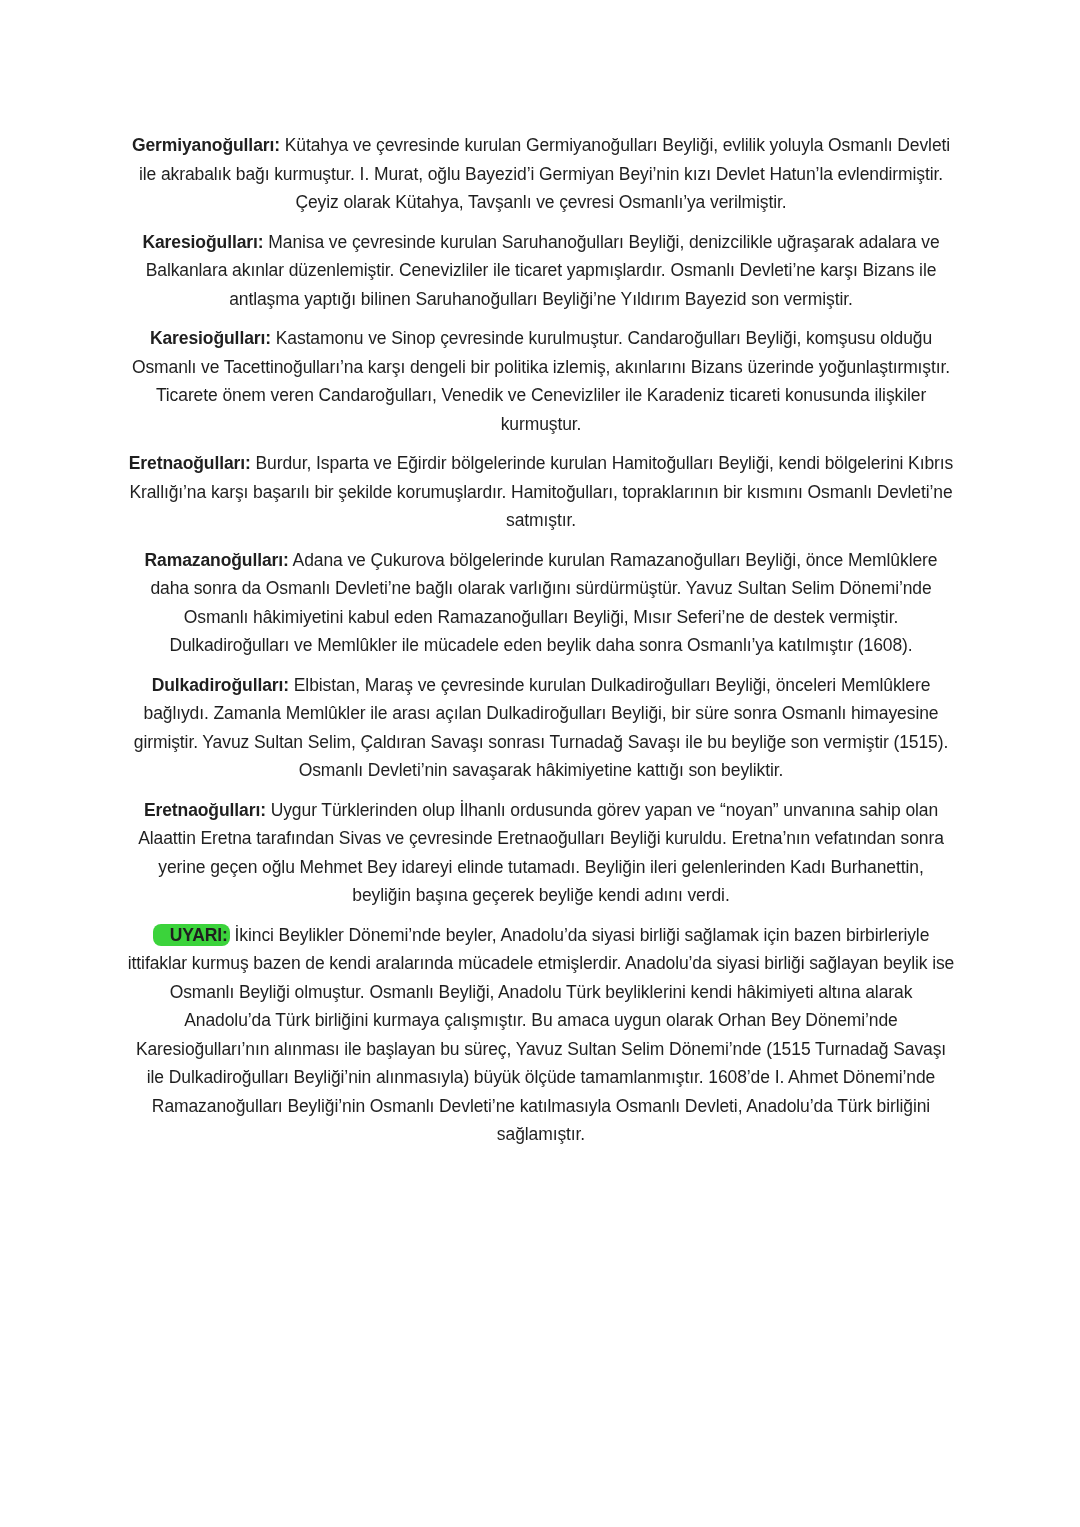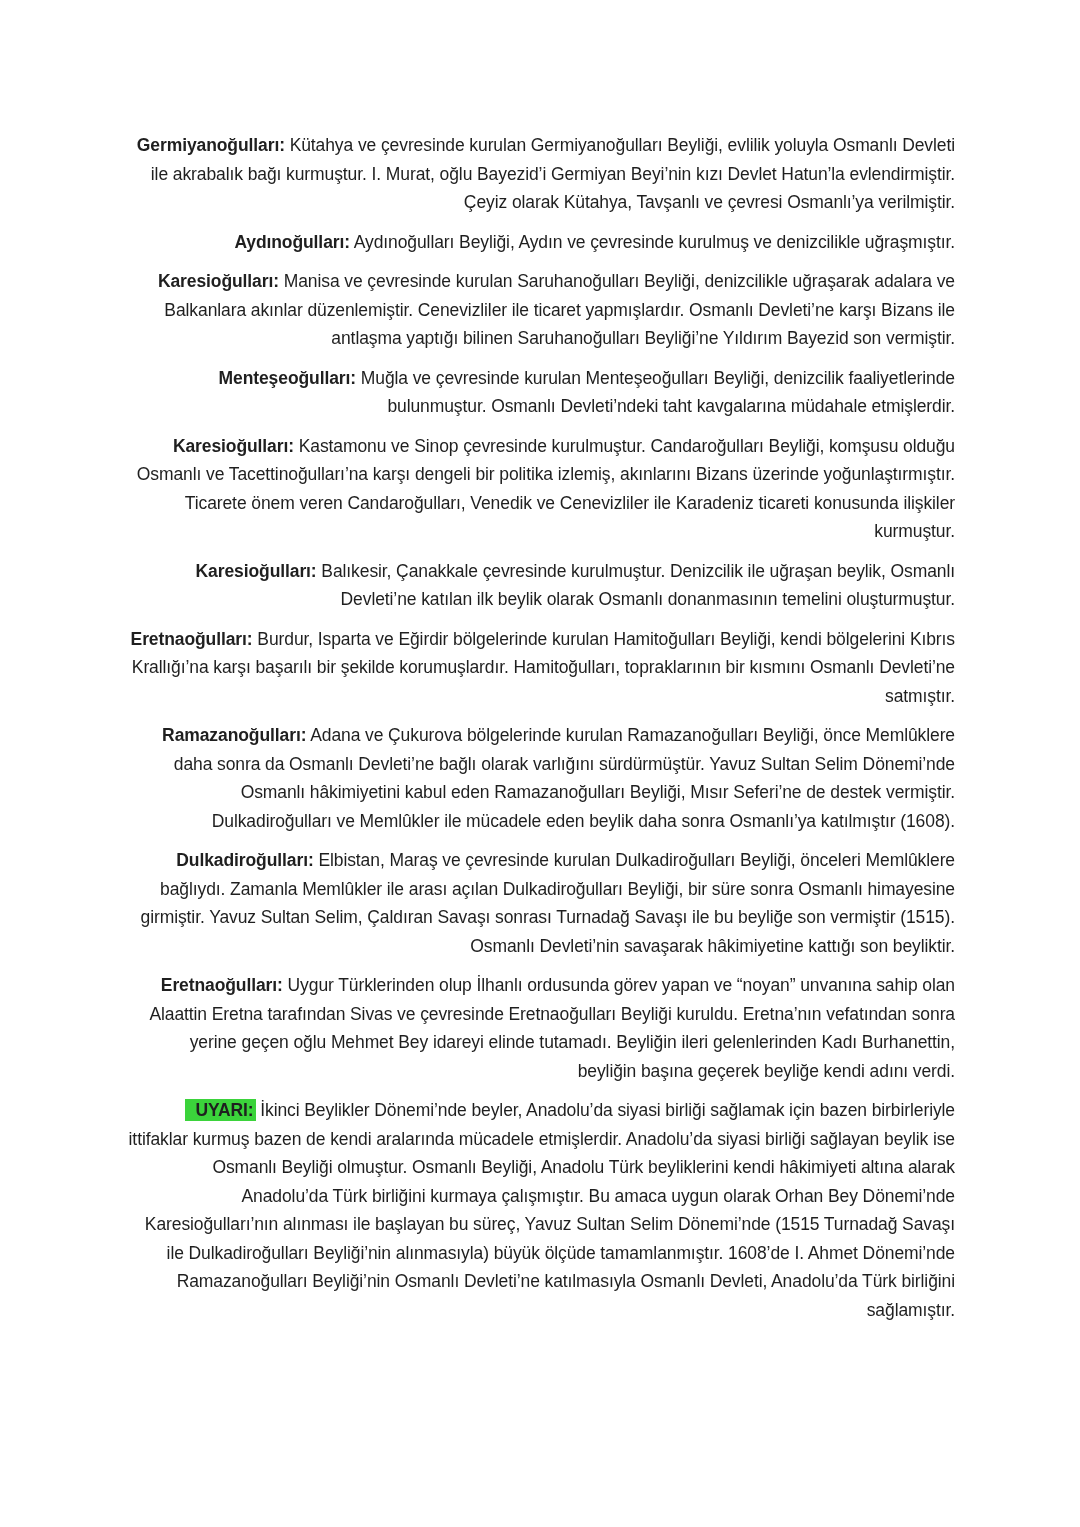--- a/index.html
+++ b/index.html
@@ -17,46 +17,44 @@
     background: #ffffff;
     padding: 131px 125px 0 127px;
     font-family: "Liberation Sans", "DejaVu Sans", sans-serif;
     color: #1f1f1f;
   }
   .para {
     margin: 0 0 11px 0;
     font-size: 17.5px;
     line-height: 28.5px;
     letter-spacing: -0.1px;
-    text-align: right;
+    text-align: center;
   }
   .term {
     font-weight: bold;
   }
   .term.highlight {
     background: #3bd33b;
-    padding: 1px 2px 1px 10px;
+    padding: 1px 2px 1px 17px;
+    border-radius: 8px;
   }
 </style>
 </head>
 <body>
 
 <div class="page">
 
   <p class="para"><span class="term">Germiyanoğulları:</span> <span>Kütahya ve çevresinde kurulan Germiyanoğulları Beyliği, evlilik yoluyla Osmanlı Devleti ile akrabalık bağı kurmuştur. I. Murat, oğlu Bayezid’i Germiyan Beyi’nin kızı Devlet Hatun’la evlendirmiştir. Çeyiz olarak Kütahya, Tavşanlı ve çevresi Osmanlı’ya verilmiştir.</span></p>
 
-  <p class="para"><span class="term">Aydınoğulları:</span> <span>Aydınoğulları Beyliği, Aydın ve çevresinde kurulmuş ve denizcilikle uğraşmıştır.</span></p>
 
   <p class="para"><span class="term">Karesioğulları:</span> <span>Manisa ve çevresinde kurulan Saruhanoğulları Beyliği, denizcilikle uğraşarak adalara ve Balkanlara akınlar düzenlemiştir. Cenevizliler ile ticaret yapmışlardır. Osmanlı Devleti’ne karşı Bizans ile antlaşma yaptığı bilinen Saruhanoğulları Beyliği’ne Yıldırım Bayezid son vermiştir.</span></p>
 
-  <p class="para"><span class="term">Menteşeoğulları:</span> <span>Muğla ve çevresinde kurulan Menteşeoğulları Beyliği, denizcilik faaliyetlerinde bulunmuştur. Osmanlı Devleti’ndeki taht kavgalarına müdahale etmişlerdir.</span></p>
 
   <p class="para"><span class="term">Karesioğulları:</span> <span>Kastamonu ve Sinop çevresinde kurulmuştur. Candaroğulları Beyliği, komşusu olduğu Osmanlı ve Tacettinoğulları’na karşı dengeli bir politika izlemiş, akınlarını Bizans üzerinde yoğunlaştırmıştır. Ticarete önem veren Candaroğulları, Venedik ve Cenevizliler ile Karadeniz ticareti konusunda ilişkiler kurmuştur.</span></p>
 
-  <p class="para"><span class="term">Karesioğulları:</span> <span>Balıkesir, Çanakkale çevresinde kurulmuştur. Denizcilik ile uğraşan beylik, Osmanlı Devleti’ne katılan ilk beylik olarak Osmanlı donanmasının temelini oluşturmuştur.</span></p>
 
   <p class="para"><span class="term">Eretnaoğulları:</span> <span>Burdur, Isparta ve Eğirdir bölgelerinde kurulan Hamitoğulları Beyliği, kendi bölgelerini Kıbrıs Krallığı’na karşı başarılı bir şekilde korumuşlardır. Hamitoğulları, topraklarının bir kısmını Osmanlı Devleti’ne satmıştır.</span></p>
 
   <p class="para"><span class="term">Ramazanoğulları:</span> <span>Adana ve Çukurova bölgelerinde kurulan Ramazanoğulları Beyliği, önce Memlûklere daha sonra da Osmanlı Devleti’ne bağlı olarak varlığını sürdürmüştür. Yavuz Sultan Selim Dönemi’nde Osmanlı hâkimiyetini kabul eden Ramazanoğulları Beyliği, Mısır Seferi’ne de destek vermiştir. Dulkadiroğulları ve Memlûkler ile mücadele eden beylik daha sonra Osmanlı’ya katılmıştır (1608).</span></p>
 
   <p class="para"><span class="term">Dulkadiroğulları:</span> <span>Elbistan, Maraş ve çevresinde kurulan Dulkadiroğulları Beyliği, önceleri Memlûklere bağlıydı. Zamanla Memlûkler ile arası açılan Dulkadiroğulları Beyliği, bir süre sonra Osmanlı himayesine girmiştir. Yavuz Sultan Selim, Çaldıran Savaşı sonrası Turnadağ Savaşı ile bu beyliğe son vermiştir (1515). Osmanlı Devleti’nin savaşarak hâkimiyetine kattığı son beyliktir.</span></p>
 
   <p class="para"><span class="term">Eretnaoğulları:</span> <span>Uygur Türklerinden olup İlhanlı ordusunda görev yapan ve “noyan” unvanına sahip olan Alaattin Eretna tarafından Sivas ve çevresinde Eretnaoğulları Beyliği kuruldu. Eretna’nın vefatından sonra yerine geçen oğlu Mehmet Bey idareyi elinde tutamadı. Beyliğin ileri gelenlerinden Kadı Burhanettin, beyliğin başına geçerek beyliğe kendi adını verdi.</span></p>
 
   <p class="para"><span class="term highlight">UYARI:</span> <span>İkinci Beylikler Dönemi’nde beyler, Anadolu’da siyasi birliği sağlamak için bazen birbirleriyle ittifaklar kurmuş bazen de kendi aralarında mücadele etmişlerdir. Anadolu’da siyasi birliği sağlayan beylik ise Osmanlı Beyliği olmuştur. Osmanlı Beyliği, Anadolu Türk beyliklerini kendi hâkimiyeti altına alarak Anadolu’da Türk birliğini kurmaya çalışmıştır. Bu amaca uygun olarak Orhan Bey Dönemi’nde Karesioğulları’nın alınması ile başlayan bu süreç, Yavuz Sultan Selim Dönemi’nde (1515 Turnadağ Savaşı ile Dulkadiroğulları Beyliği’nin alınmasıyla) büyük ölçüde tamamlanmıştır. 1608’de I. Ahmet Dönemi’nde Ramazanoğulları Beyliği’nin Osmanlı Devleti’ne katılmasıyla Osmanlı Devleti, Anadolu’da Türk birliğini sağlamıştır.</span></p>

